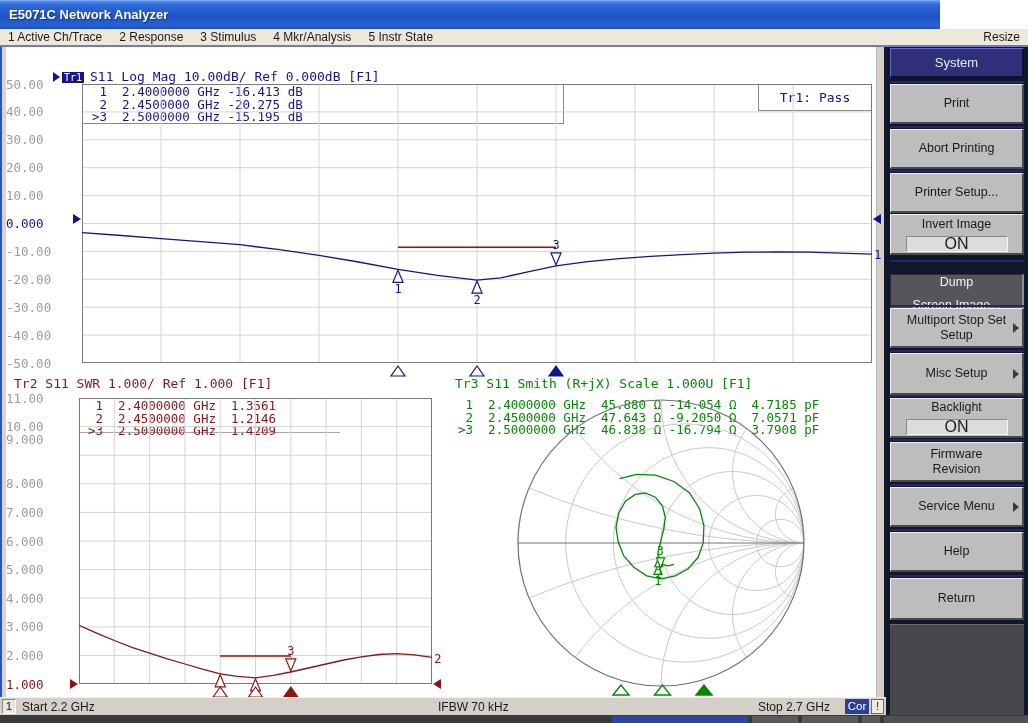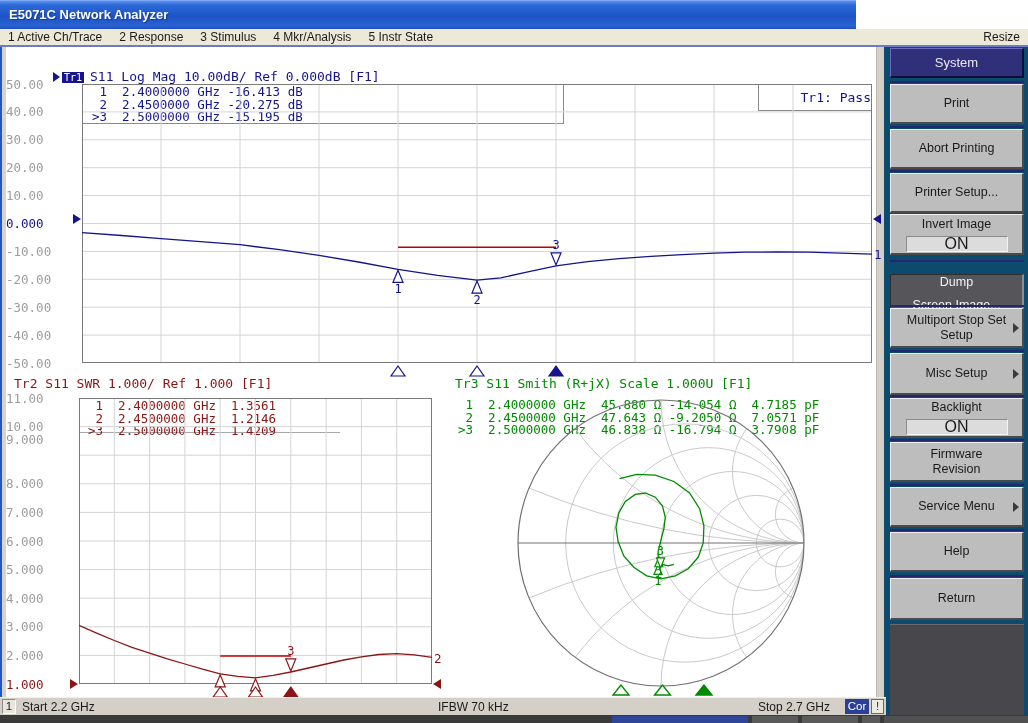--- a/index.html
+++ b/index.html
@@ -1,20 +1,20 @@
 <!DOCTYPE html>
 <html><head>
 <meta charset="utf-8">
 <style>
   html,body{margin:0;padding:0;background:#555;}
   .screen{position:relative;width:1028px;height:723px;background:#fff;overflow:hidden;
           font-family:"Liberation Sans",sans-serif;-webkit-font-smoothing:none;}
   .abs{position:absolute;}
   
-  .titlebar{left:0;top:0;width:856px;height:29px;
+  .titlebar{left:0;top:0;width:940px;height:29px;
     background:linear-gradient(180deg,#5a92ee 0%,#2e6ad8 14%,#1d53c6 55%,#2a62d2 88%,#1a4cba 100%);
     border-top:1px solid #7aa6f4;color:#fff;font-weight:bold;font-size:13px;line-height:28px;
     padding-left:9px;box-sizing:border-box;text-shadow:1px 1px 1px #123a8a;}
   
   .menubar{left:0;top:29px;width:1028px;height:18px;background:#ECE9D8;display:flex;align-items:center;
     font-size:12px;color:#1a1a1a;border-bottom:2px solid #7078C8;box-sizing:border-box;padding:0 8px;}
   .menu-item{margin-right:17px;cursor:default;}
   .menu-resize{margin-left:auto;}
   
   .left-strip{left:0;top:47px;width:6px;height:650px;background:linear-gradient(90deg,#2057C8 0,#2057C8 2px,#D8D4CC 2px);}
@@ -23,26 +23,26 @@
   .display{left:6px;top:47px;width:870px;height:650px;background:#fff;}
   .mono{font-family:"DejaVu Sans Mono",monospace;}
   .tr-header{font-size:13px;white-space:pre;}
   .tr1-c{color:#14148C;} .tr2-c{color:#8B1515;} .tr3-c{color:#008A00;}
   .tr-chip{display:inline-block;background:#14148C;color:#fff;padding:0 2px;font-size:10px;}
   .hdr-arrow{display:inline-block;width:0;height:0;border-top:5px solid transparent;border-bottom:5px solid transparent;
     border-left:7px solid #14148C;margin-right:2px;vertical-align:-1px;}
   .ylabels div{position:absolute;right:4px;height:15px;font-size:12.5px;line-height:15px;color:#9C9C9C;white-space:pre;}
   .mtable div{line-height:12.6px;font-size:12.5px;white-space:pre;}
   .boxed{border:1px solid #8a8a8a;box-sizing:border-box;}
-  .pass-box{display:flex;align-items:center;justify-content:flex-end;font-size:13px;}
+  .pass-box{display:flex;align-items:center;justify-content:center;font-size:13px;}
   .refarrow{width:0;height:0;border-top:5px solid transparent;border-bottom:5px solid transparent;}
   .r-right{border-left:8px solid currentColor;} .r-left{border-right:8px solid currentColor;}
   .trace-end{font-size:12.5px;}
   
-  .softkeys{left:884px;top:47px;width:144px;height:668px;background:#0c4a6e;}
+  .softkeys{left:884px;top:47px;width:144px;height:668px;background:#0f172a;}
   .softkey{position:absolute;left:6px;width:134px;background:#BDBDBD;color:#1a1a1a;
     border-top:1px solid #F0F0F0;border-left:1px solid #F0F0F0;border-right:2px solid #4A4A4A;border-bottom:2px solid #4A4A4A;
     box-sizing:border-box;display:flex;flex-direction:column;align-items:center;justify-content:center;
     font-size:12.5px;line-height:15px;text-align:center;cursor:default;}
   .softkey.header{background:#30307A;color:#E8E8F8;border-top:1px solid #6a6ac0;border-left:1px solid #6a6ac0;
     border-right:2px solid #0e0e3a;border-bottom:2px solid #0e0e3a;font-size:13px;}
   .softkey.selected{background:#56565A;color:#F2F2F2;border-top:1px solid #2e2e30;border-left:1px solid #2e2e30;
     border-right:2px solid #8e8e92;border-bottom:2px solid #8e8e92;}
   .on-box{width:100px;background:#DCDCDC;border:1px solid #8a8a8a;border-bottom-color:#f4f4f4;border-right-color:#f4f4f4;
     font-size:16px;line-height:14px;margin-top:4px;}

